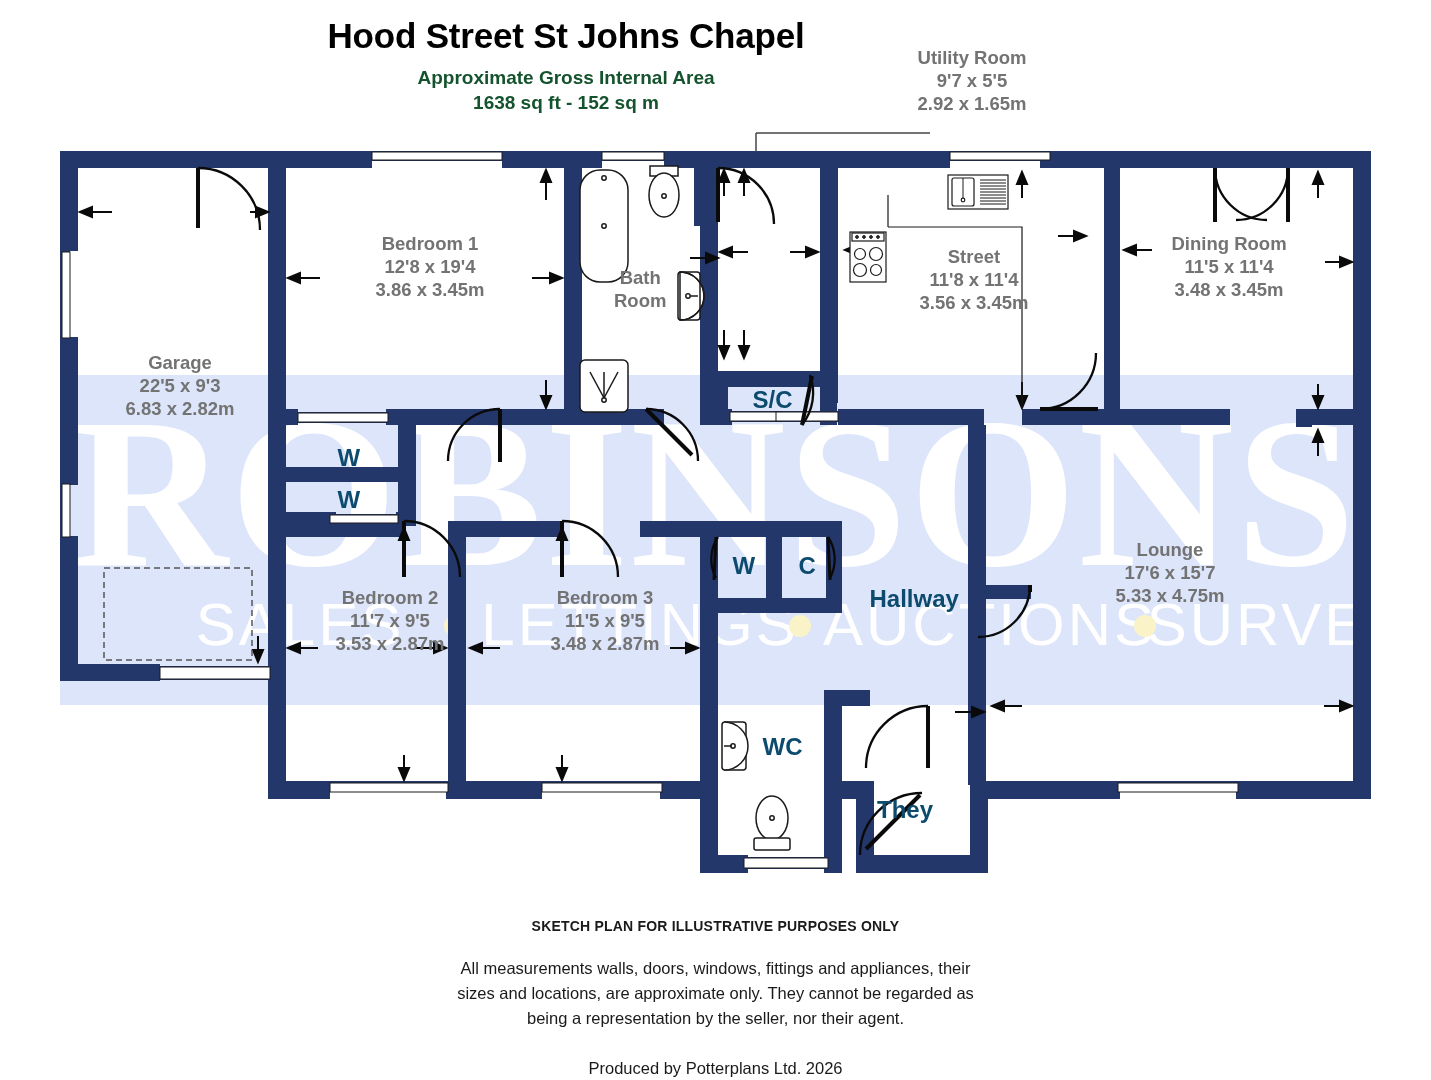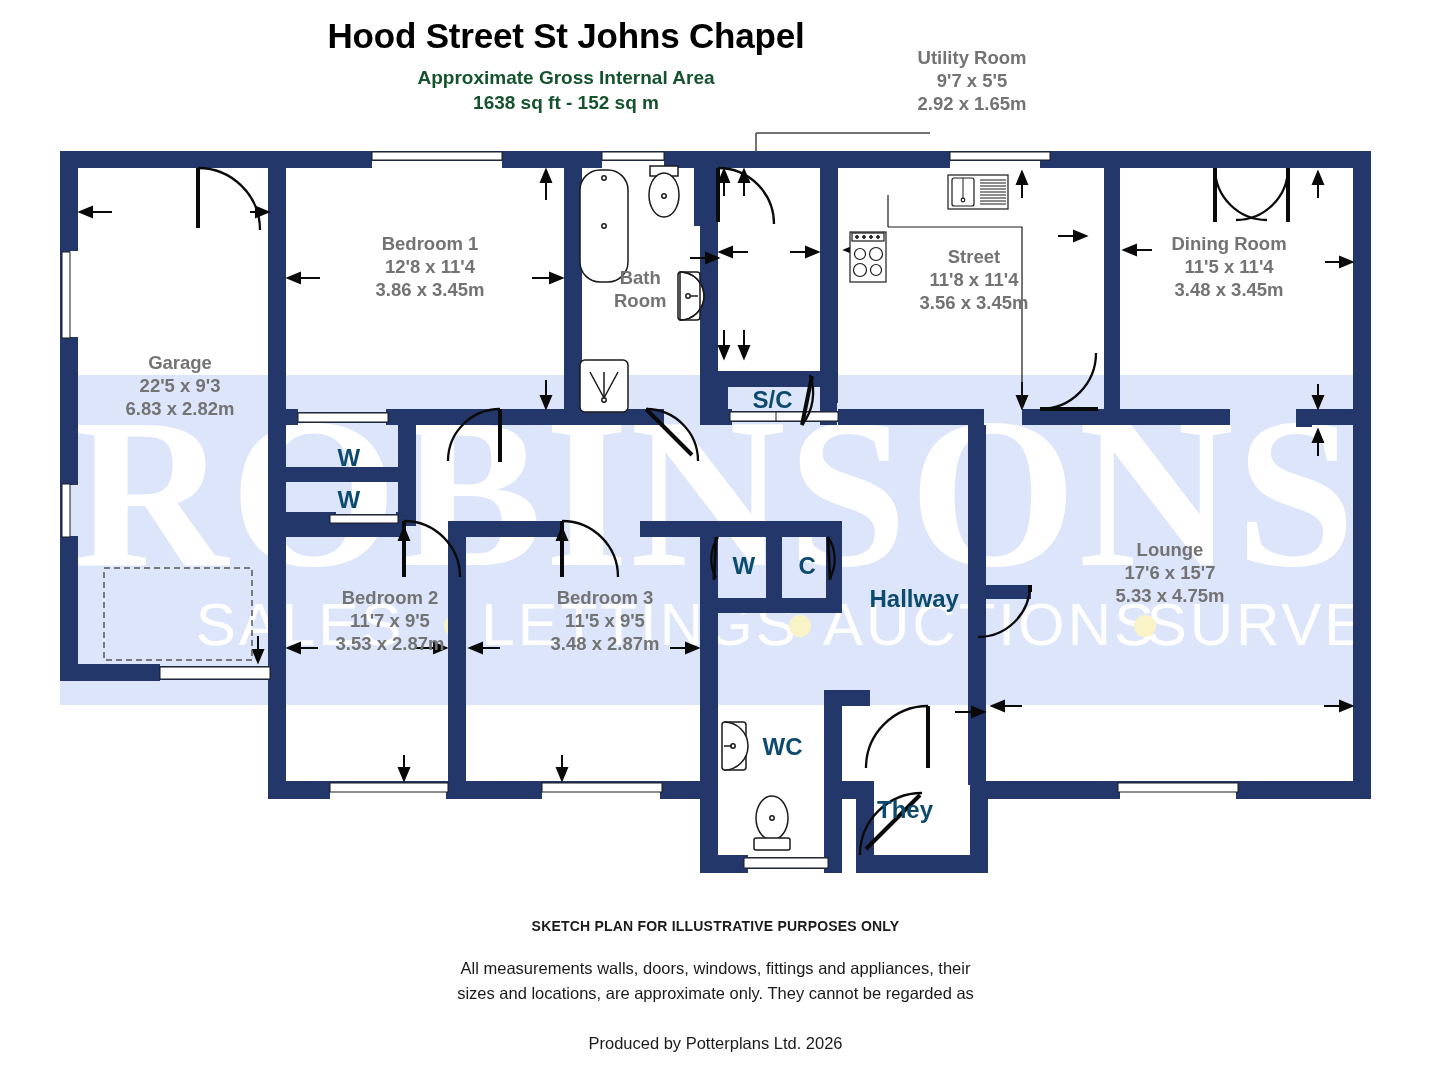--- a/index.html
+++ b/index.html
@@ -571,21 +571,21 @@
   </svg>
 
   <div id="room-labels">
       <div class="room-label" style="left: 125.5px; top: 350.5px;">
         <span class="rl-name">Garage</span>
         <span class="rl-imp">22'5 x 9'3</span>
         <span class="rl-met">6.83 x 2.82m</span>
       </div>
       <div class="room-label" style="left: 375.5px; top: 231.5px;">
         <span class="rl-name">Bedroom 1</span>
-        <span class="rl-imp">12'8 x 11'4</span>
+        <span class="rl-imp">12'8 x 19'4</span>
         <span class="rl-met">3.86 x 3.45m</span>
       </div>
       <div class="room-label" style="left: 614px; top: 266px;">
         <span class="rl-name">Bath</span>
         <span class="rl-imp">Room</span>
       </div>
       <div class="room-label" style="left: 917.5px; top: 45.5px;">
         <span class="rl-name">Utility Room</span>
         <span class="rl-imp">9'7 x 5'5</span>
         <span class="rl-met">2.92 x 1.65m</span>
@@ -625,17 +625,18 @@
       <div class="tiny-label" style="left: 869.5px; top: 585px;">Hallway</div>
       <div class="tiny-label" style="left: 762.5px; top: 733px;">WC</div>
       <div class="tiny-label" style="left: 877px; top: 796px;">They</div>
     </div>
 
   <div class="footer">
     <div class="footer-head">SKETCH PLAN FOR ILLUSTRATIVE PURPOSES ONLY</div>
     <div class="footer-body">
       <span>All measurements walls, doors, windows, fittings and appliances, their</span><br>
       <span>sizes and locations, are approximate only. They cannot be regarded as</span><br>
+      <span>being a representation by the seller, nor their agent.</span>
     </div>
     <div class="footer-credit">Produced by Potterplans Ltd. 2026</div>
   </div>
 
 </div>
 
 </body></html>

